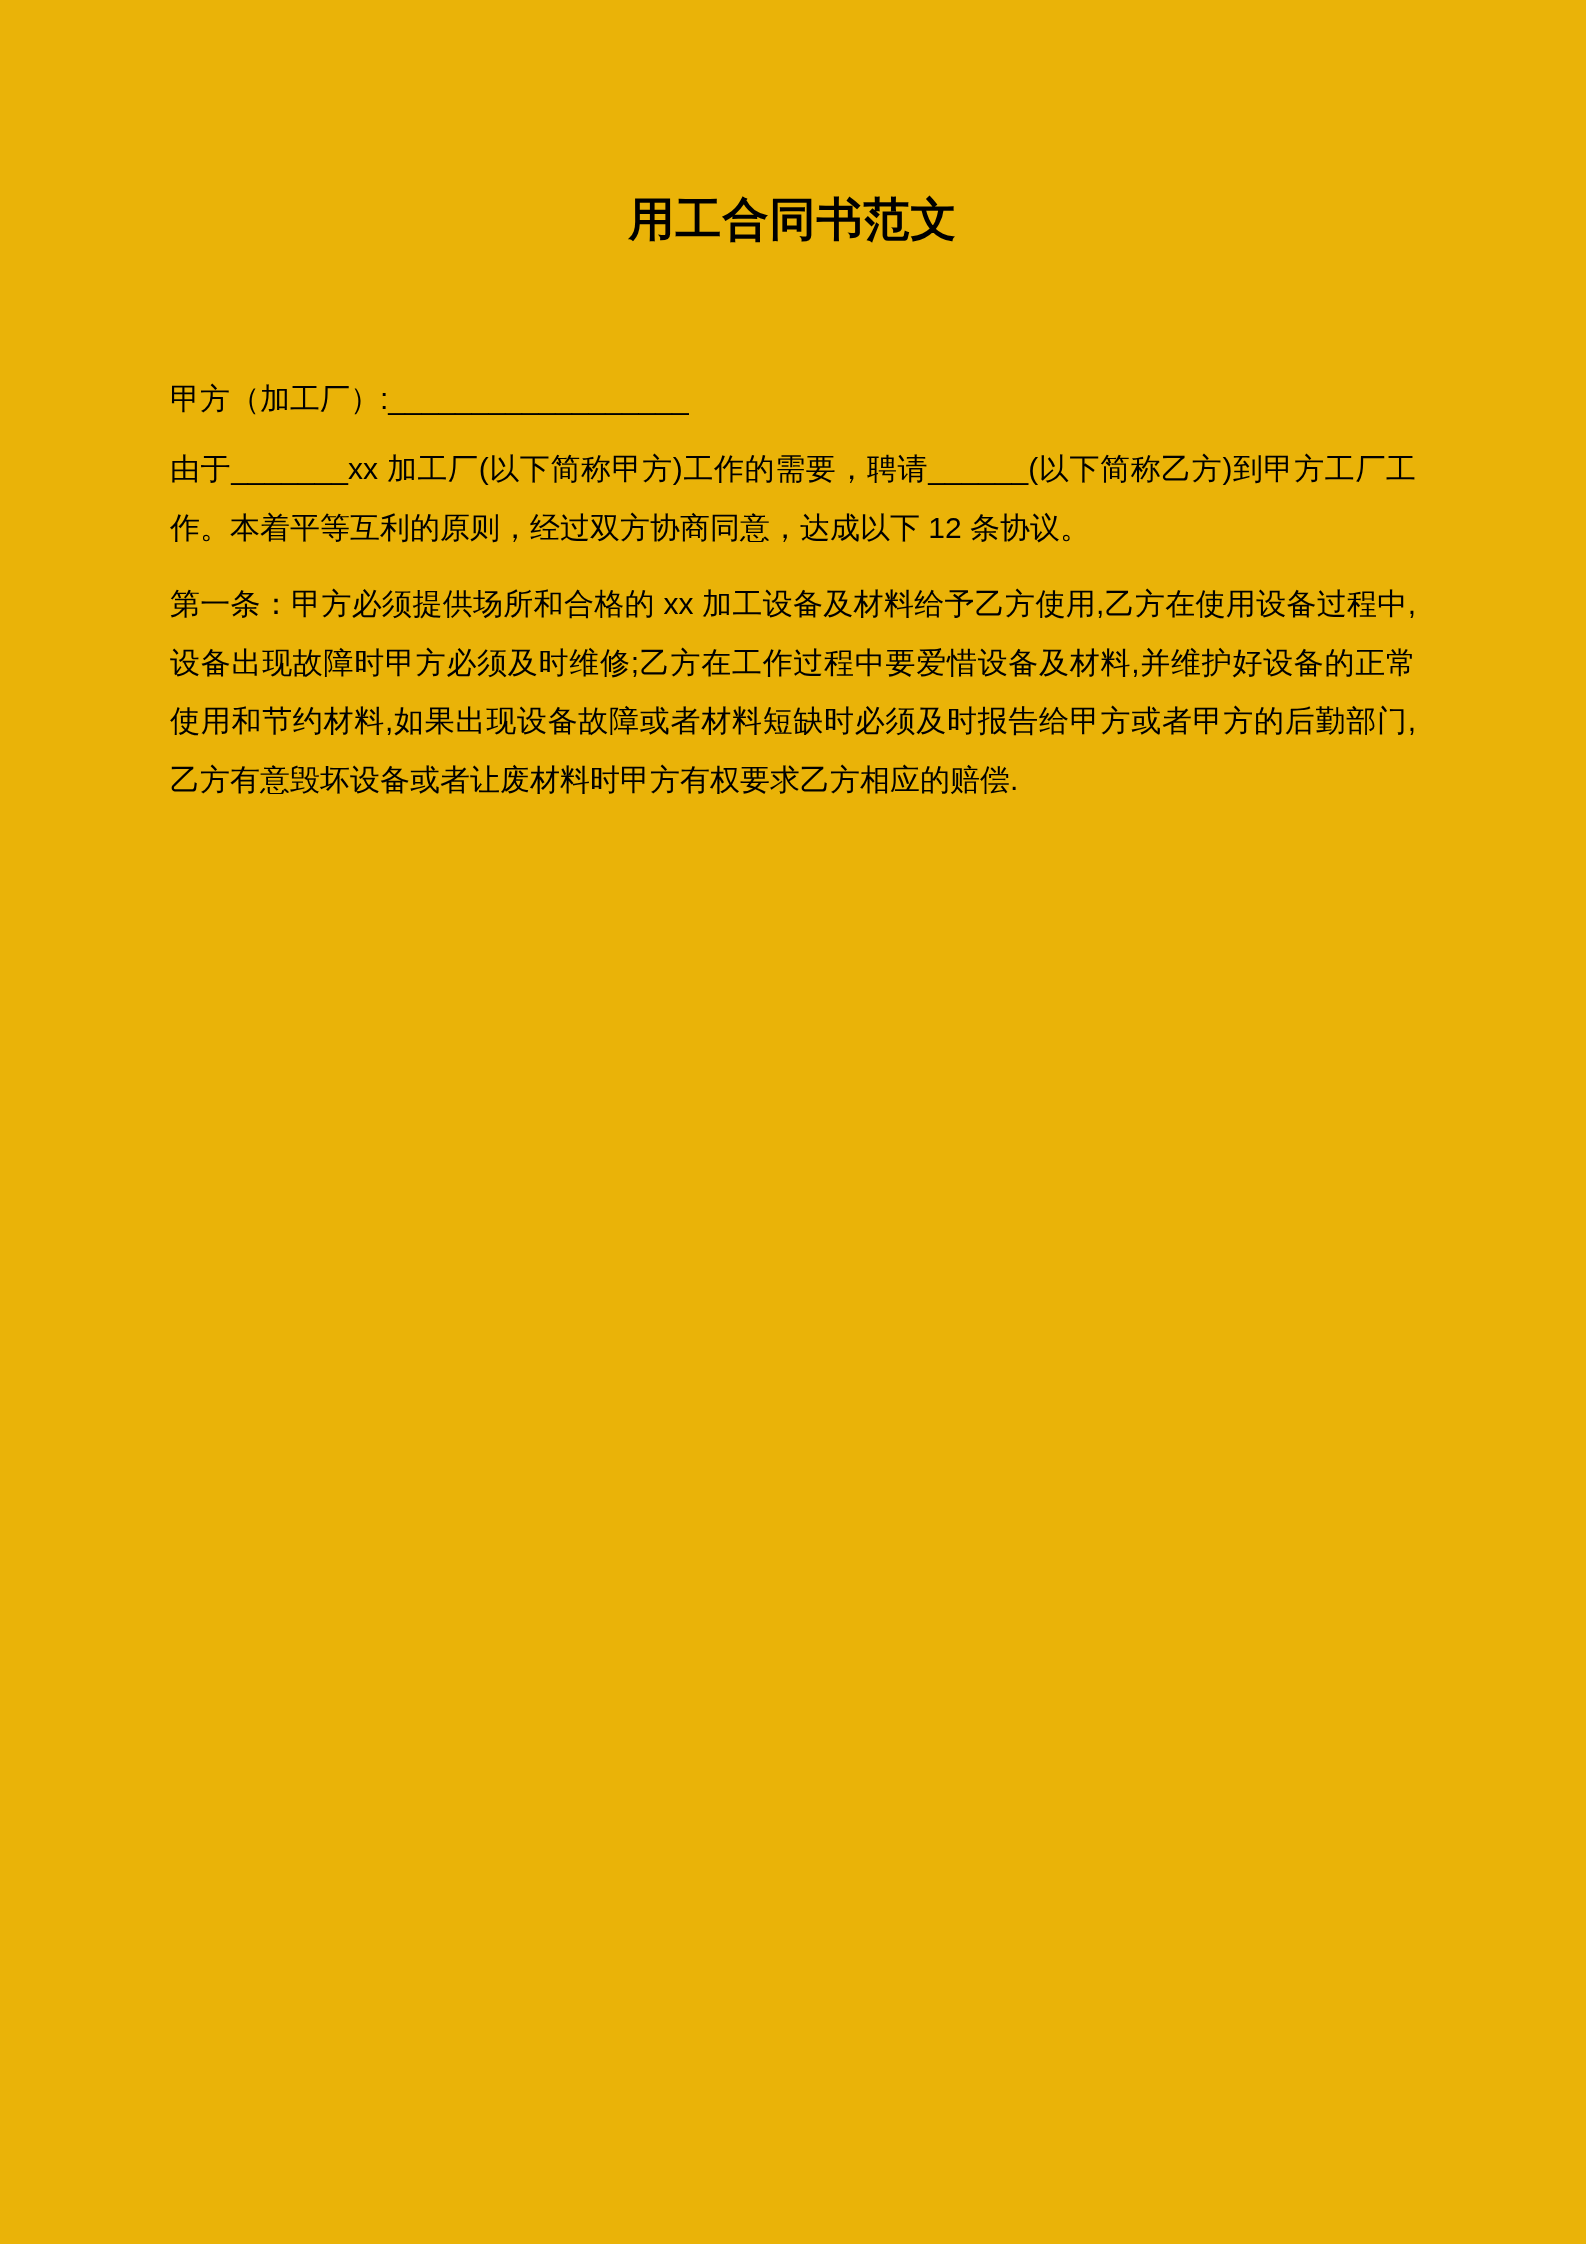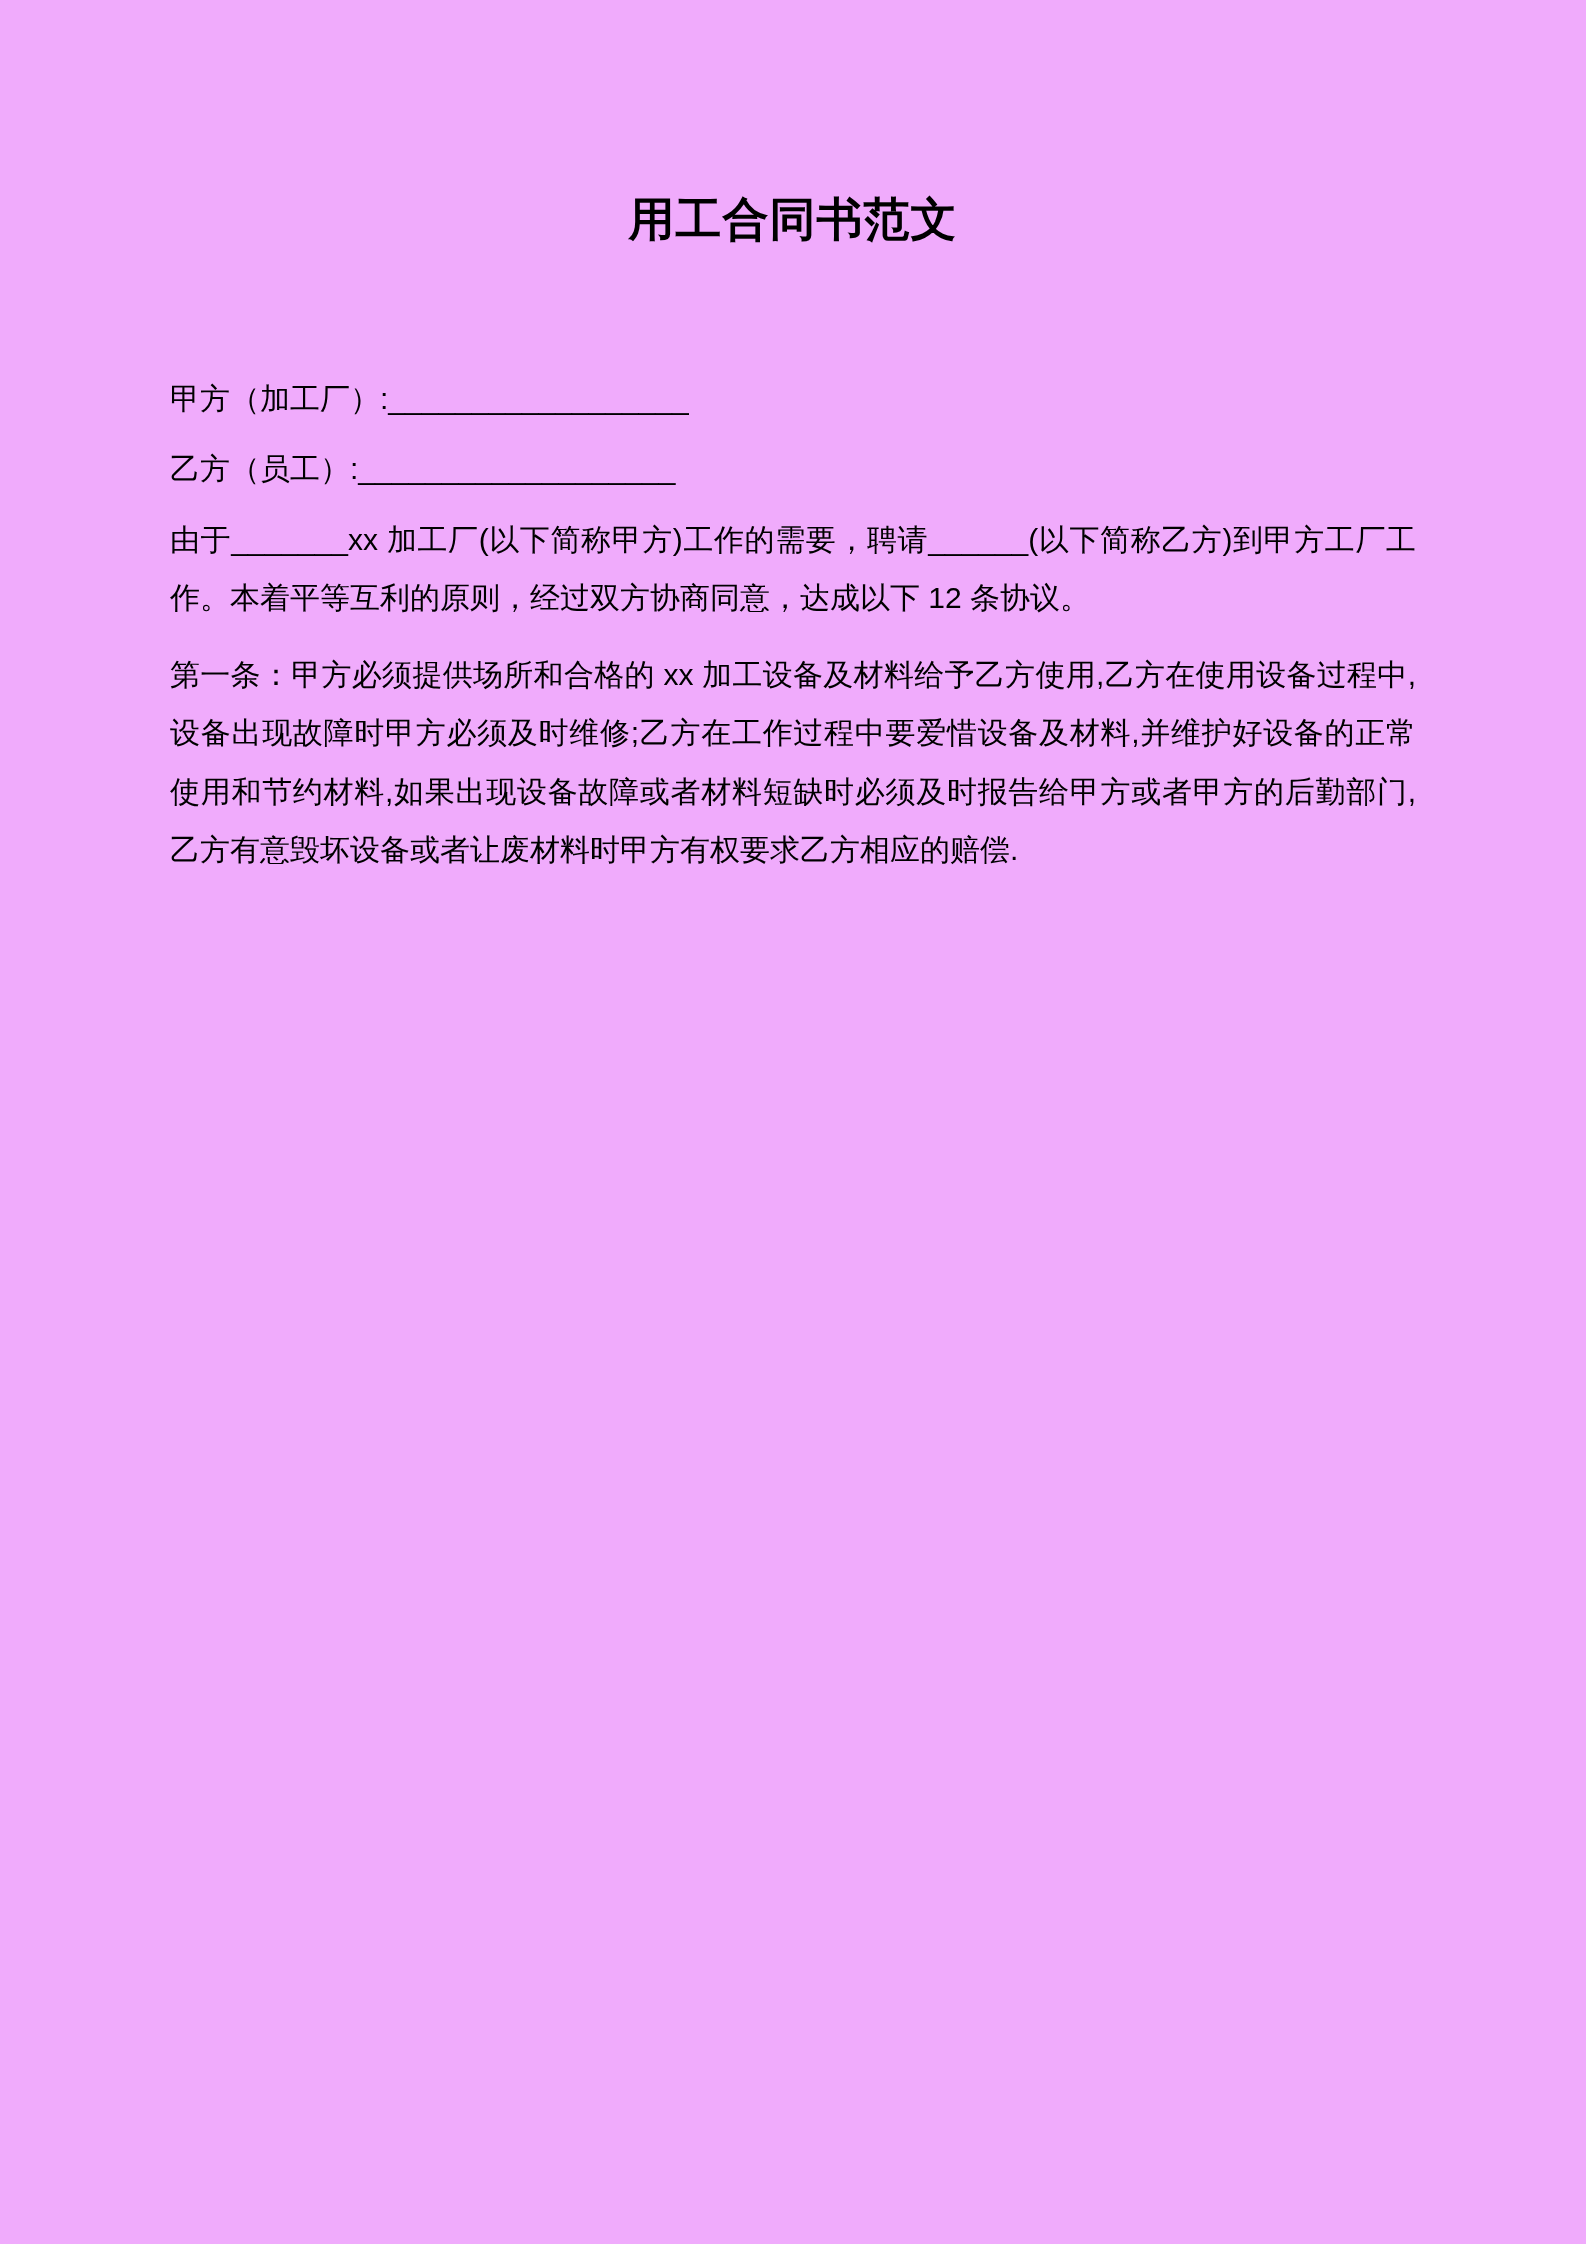--- a/index.html
+++ b/index.html
@@ -11,21 +11,21 @@
     width: 1586px;
     min-height: 2244px;
     font-family: "Liberation Sans", "DejaVu Sans", sans-serif;
     color: #000000;
   }
   .page {
     width: 1586px;
     min-height: 2244px;
     box-sizing: border-box;
     padding: 150px 170px 60px 170px;
-    background: #f0abfc;
+    background: #eab308;
   }
   .doc-title {
     font-size: 46px;
     font-weight: bold;
     text-align: center;
     letter-spacing: 1px;
     margin: 40px 0 0 0;
     line-height: 1.3;
   }
   .body-block {
@@ -49,18 +49,17 @@
 </style>
 </head>
 <body>
 
 <div class="page">
 
   <h1 class="doc-title">用工合同书范文</h1>
 
   <div class="body-block">
     <p class="para tight">甲方（加工厂）:__________________</p>
-    <p class="para tight">乙方（员工）:___________________</p>
     <p class="para">由于_______xx 加工厂(以下简称甲方)工作的需要，聘请______(以下简称乙方)到甲方工厂工作。本着平等互利的原则，经过双方协商同意，达成以下 12 条协议。</p>
     <p class="para">第一条：甲方必须提供场所和合格的 xx 加工设备及材料给予乙方使用,乙方在使用设备过程中,设备出现故障时甲方必须及时维修;乙方在工作过程中要爱惜设备及材料,并维护好设备的正常使用和节约材料,如果出现设备故障或者材料短缺时必须及时报告给甲方或者甲方的后勤部门,乙方有意毁坏设备或者让废材料时甲方有权要求乙方相应的赔偿.</p>
   </div>
 
 </div>
 
 </body></html>

